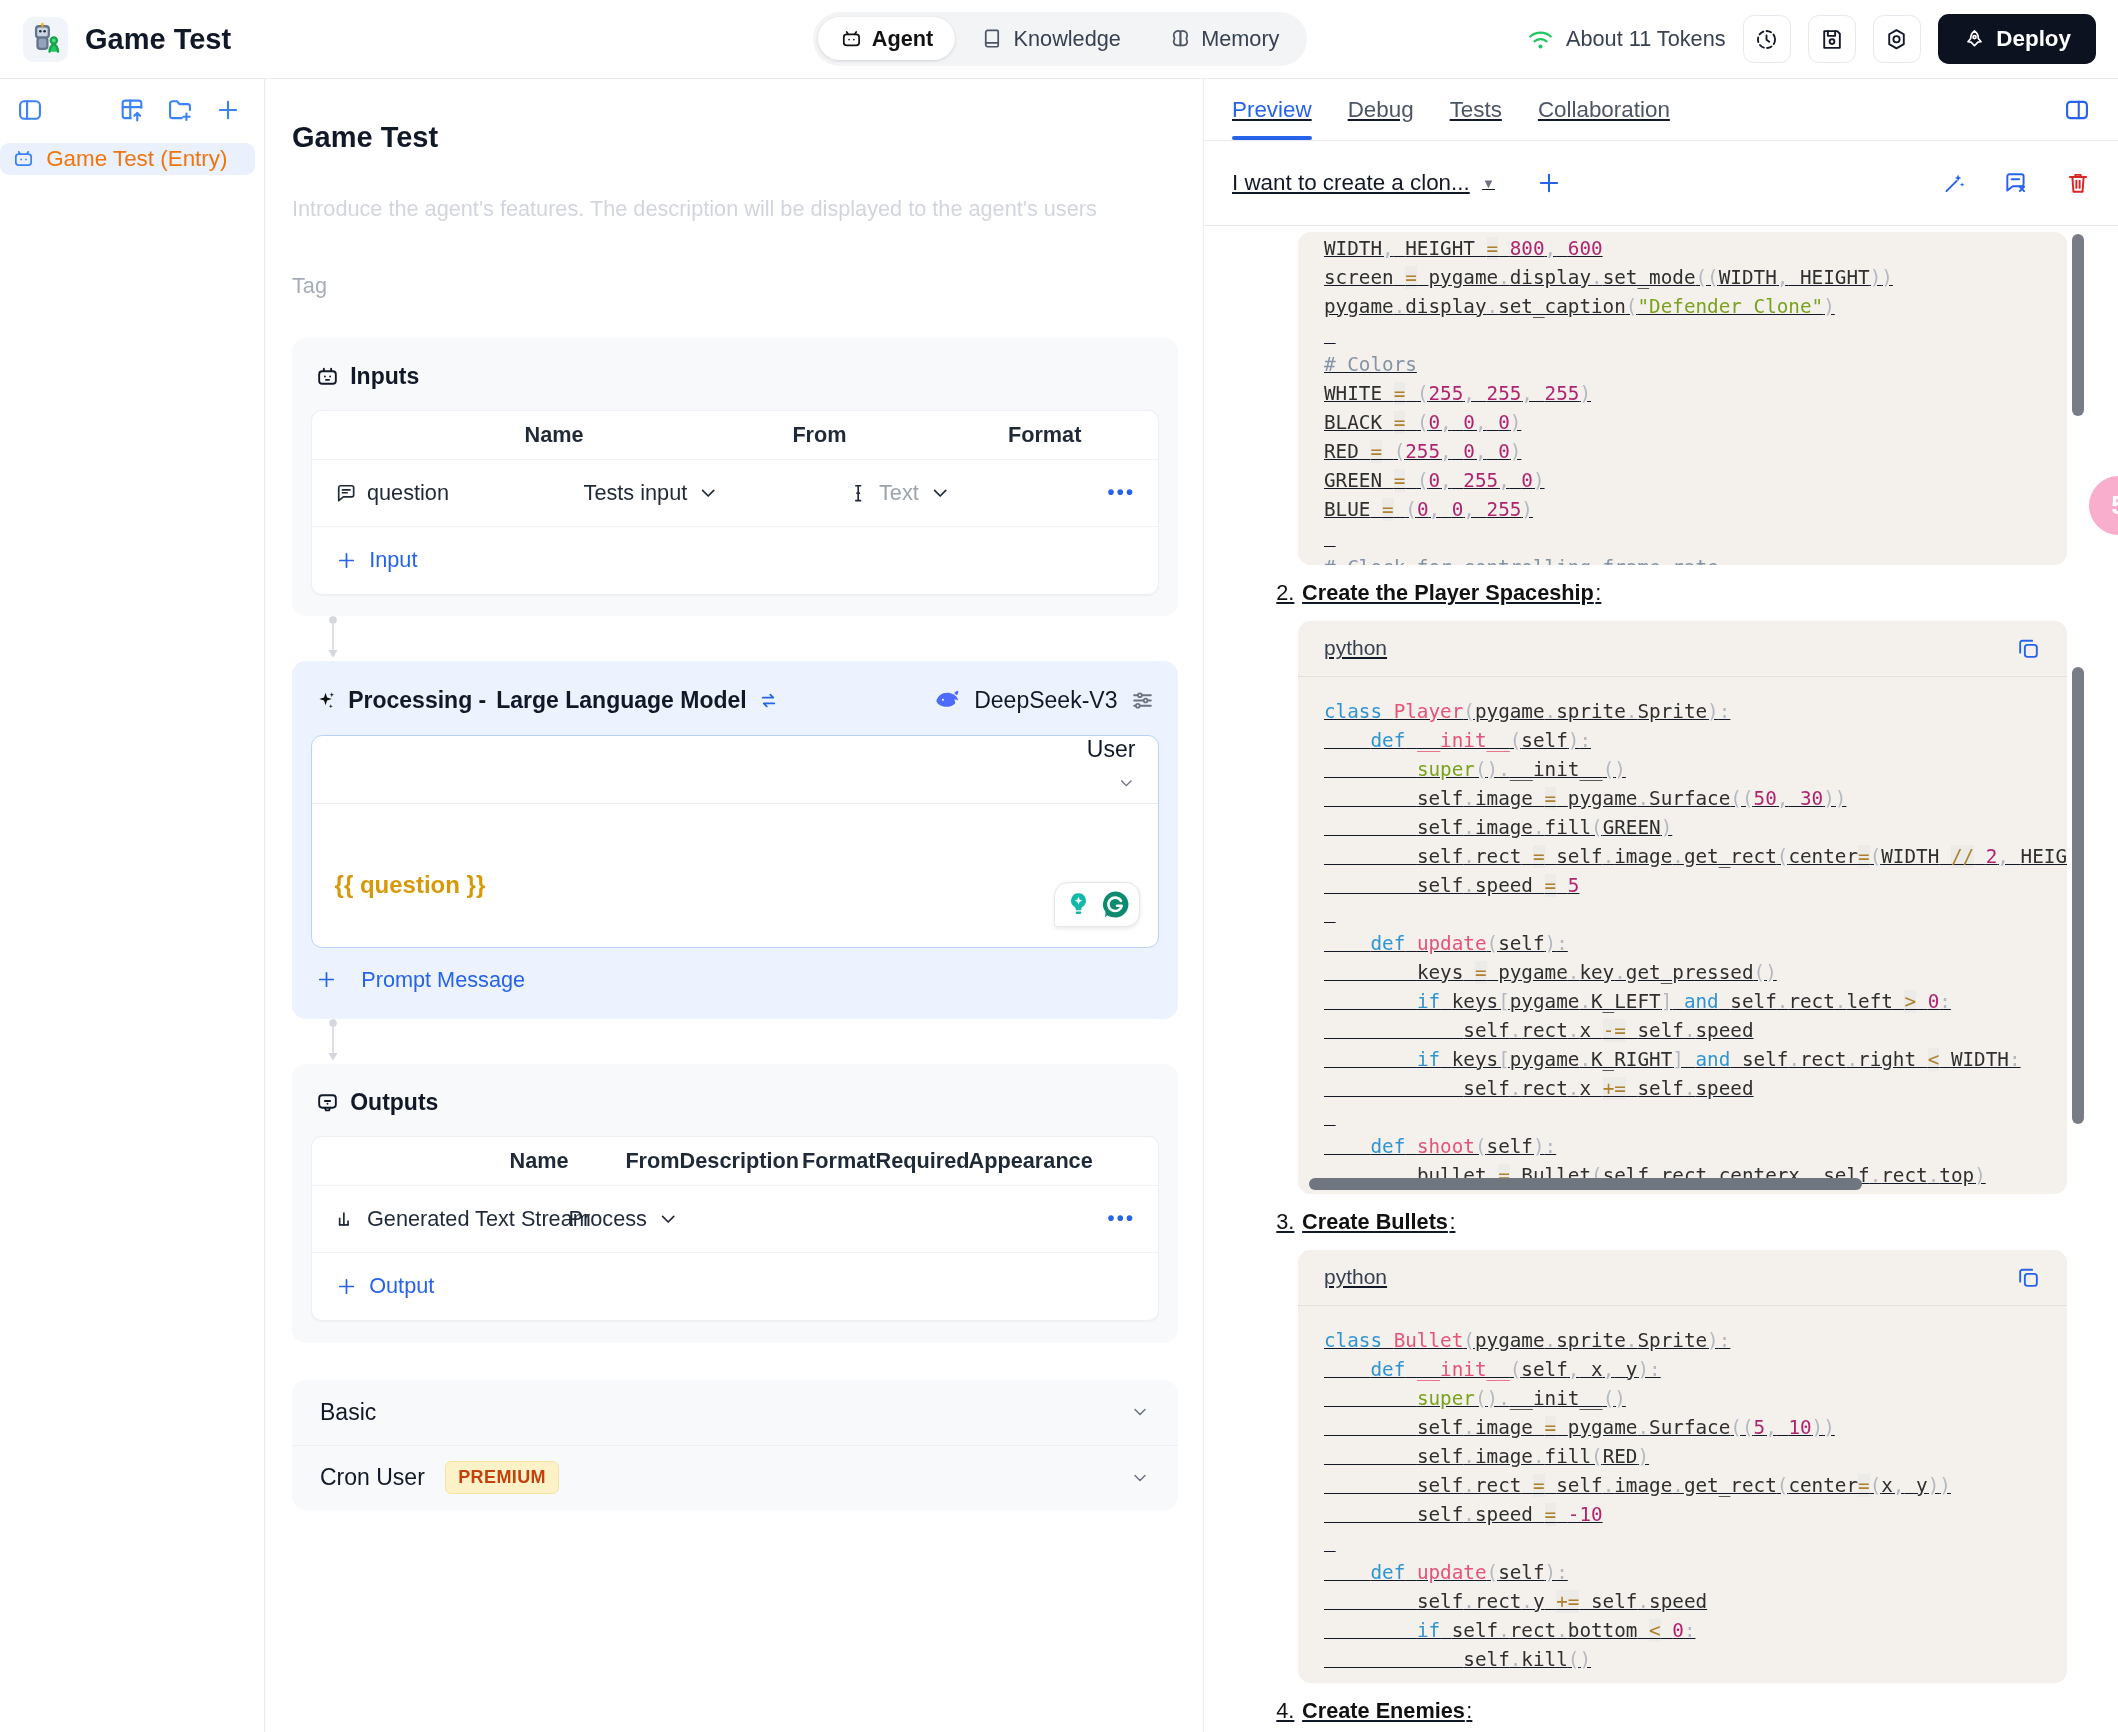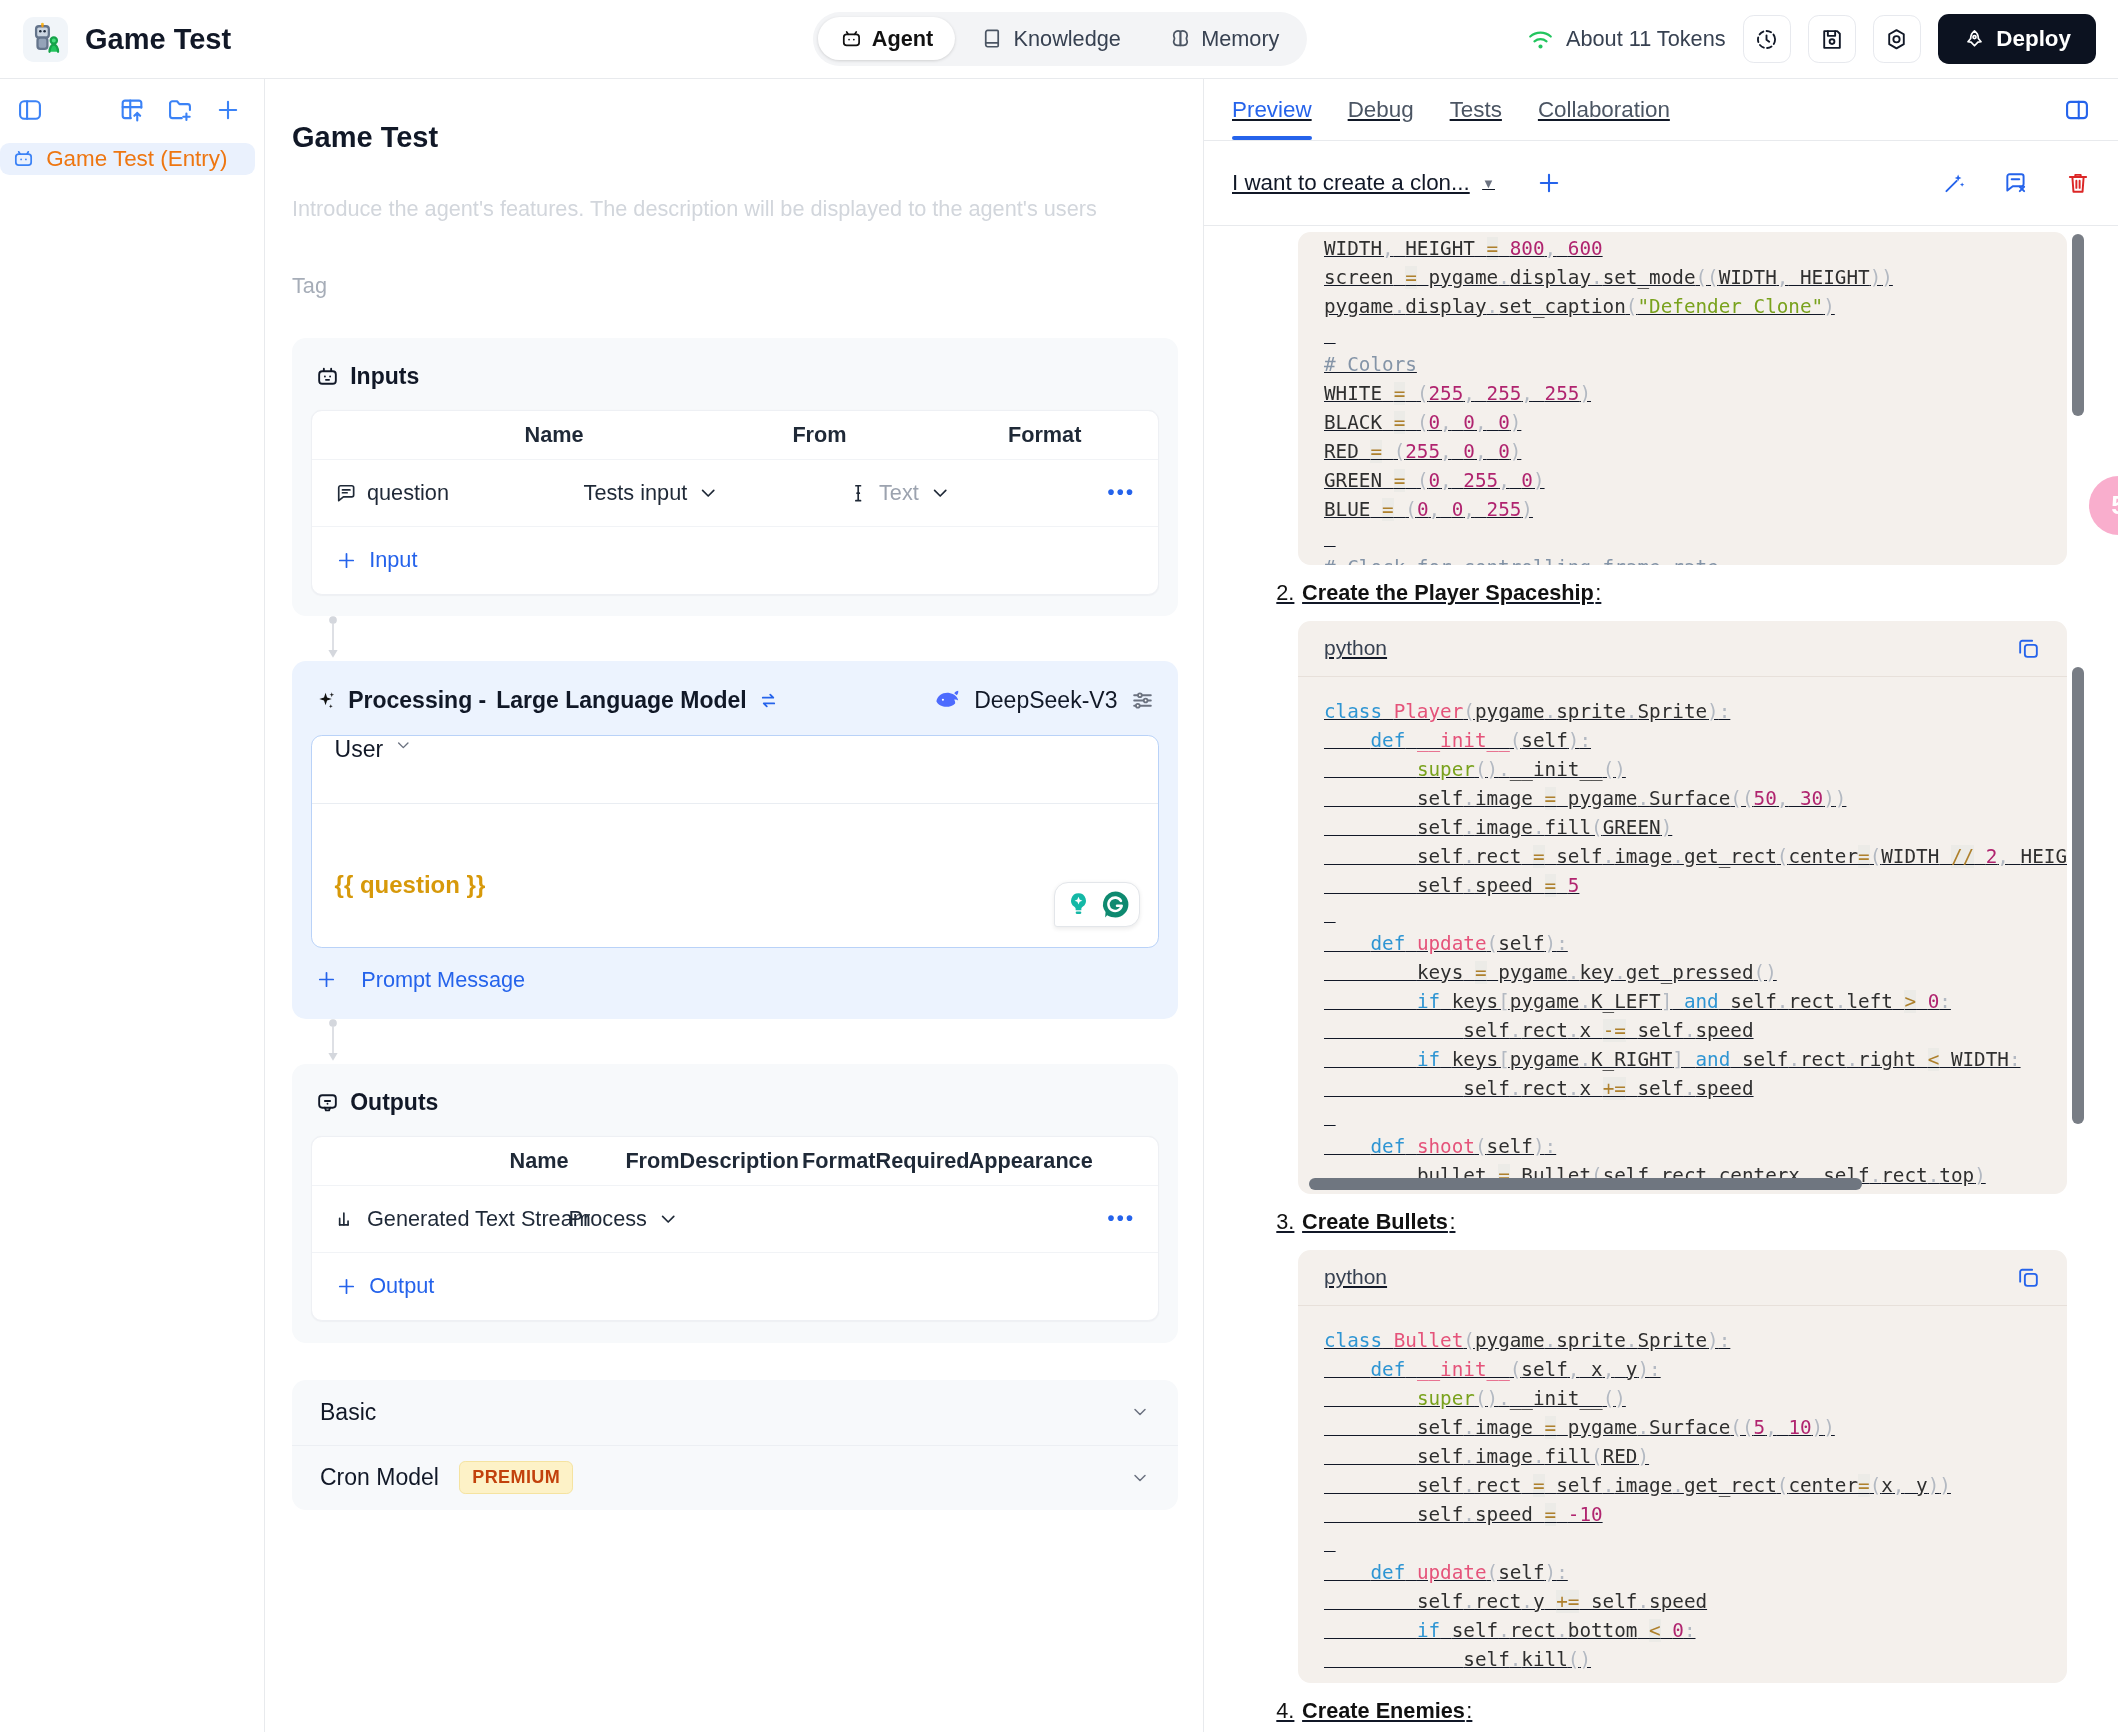--- a/index.html
+++ b/index.html
@@ -65,21 +65,21 @@
   .addlink .ic{font-size:23px;}
   .connector{height:45px;margin-left:31px;width:20px;display:flex;align-items:center;justify-content:center;}
   
   .proc-head{display:flex;align-items:center;margin:3.1px 4.6px 20px 4.6px;}
   .proc-title{display:flex;align-items:center;gap:10px;font-size:23px;font-weight:600;}
   .proc-title .swap{color:var(--blue);font-size:23px;cursor:pointer;}
   .proc-model{margin-left:auto;display:flex;align-items:center;gap:12.4px;font-size:23px;cursor:pointer;}
   .proc-model .whale{font-size:29px;}
   .proc-model .ic.sliders{font-size:25px;color:#6b7280;}
   .proc-card{background:#fff;border:1.5px solid #b9d2f8;border-radius:10.8px;}
-  .role-row{display:flex;align-items:flex-start;gap:10.8px;min-height:68px;padding:0 23px;font-size:23px;border-bottom:0.8px solid #e9edf2;cursor:pointer;}
+  .role-row{display:flex;align-items:flex-end;gap:10.8px;min-height:68px;padding:0 23px;font-size:23px;border-bottom:0.8px solid #e9edf2;cursor:pointer;flex-direction:column;}
   .prompt-row{min-height:143px;padding:67px 23px 21.7px;position:relative;cursor:text;}
   .prompt-var{font-size:24px;font-weight:700;color:var(--amber);}
   .helper-pill{position:absolute;right:18.6px;bottom:20px;background:#fff;border:0.8px solid #e3e6ea;border-radius:14px 14px 14px 3.1px;box-shadow:0 1.5px 4.6px rgba(0,0,0,.08);padding:6.2px 7.7px;display:flex;align-items:center;gap:6.2px;}
   .helper-pill .bulb{font-size:31px;color:#12b28c;}
   .helper-pill .gword{font-size:31px;}
   
   .acc-group{margin-top:37px;background:var(--group);border-radius:14px;}
   .acc-row{display:flex;align-items:center;min-height:65px;padding:0 28px;cursor:pointer;}
   .acc-row + .acc-row{border-top:0.8px solid #eceff3;}
   .acc-label{font-size:23px;color:#111827;}
@@ -484,21 +484,21 @@
       <div class="acc-group">
         <div class="acc-row">
           <span class="acc-label">Basic</span>
           <span class="ic acc-chev">
               <svg viewBox="0 0 24 24" stroke-width="2.2">
                 <path d="M6 9l6 6 6-6"></path>
               </svg>
             </span>
         </div>
         <div class="acc-row">
-          <span class="acc-label">Cron Model</span>
+          <span class="acc-label">Cron User</span>
           <span class="acc-badge">PREMIUM</span>
           <span class="ic acc-chev">
               <svg viewBox="0 0 24 24" stroke-width="2.2">
                 <path d="M6 9l6 6 6-6"></path>
               </svg>
             </span>
         </div>
       </div>
     </main>
 

